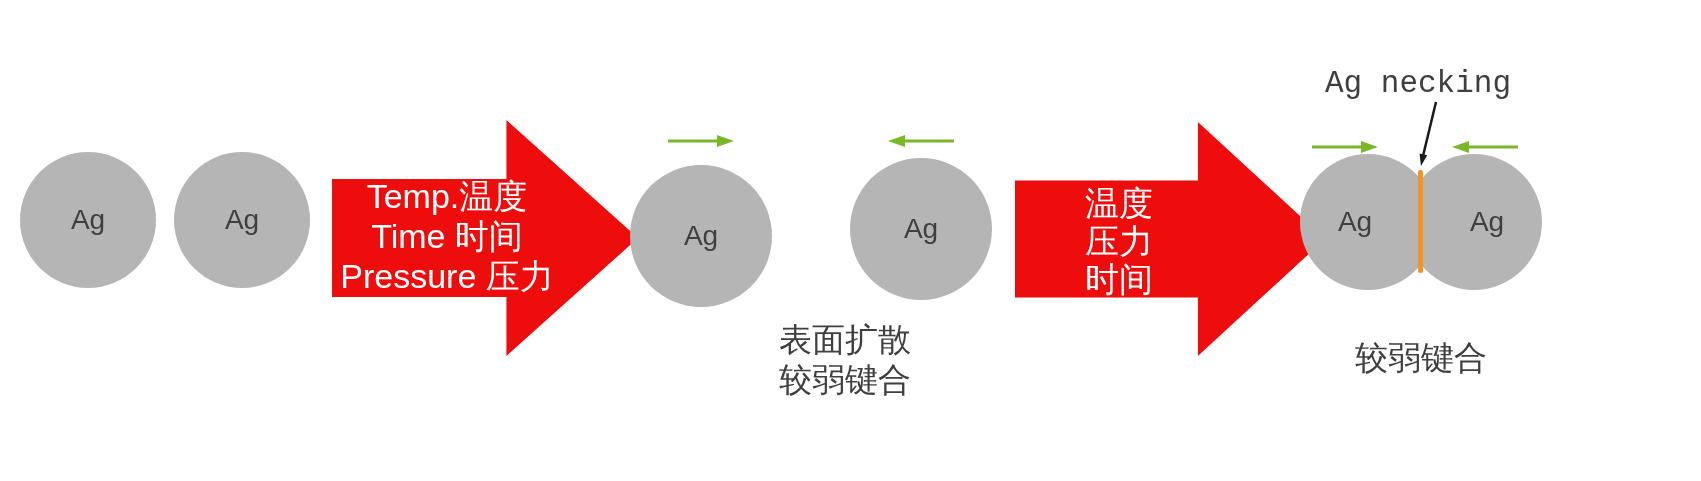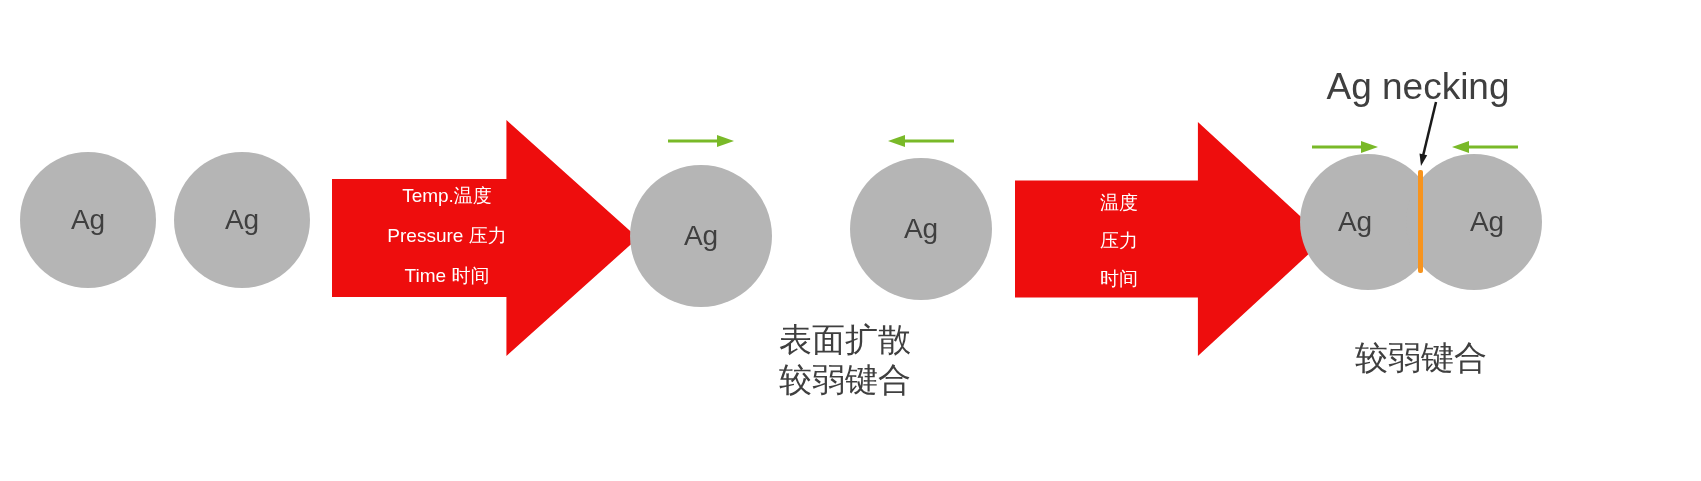--- a/index.html
+++ b/index.html
@@ -17,30 +17,30 @@
   .red-arrow { position:absolute; background:var(--arrow-red,#ee0d0d); }
   .arrow-clip {
     clip-path: polygon(0% 25%, 57% 25%, 57% 0%, 100% 50%, 57% 100%, 57% 75%, 0% 75%);
   }
   .arrow-clip-2 {
     clip-path: polygon(0% 25%, 59% 25%, 59% 0%, 100% 50%, 59% 100%, 59% 75%, 0% 75%);
     padding-left: 32px;
   }
   .arrow-text {
     position:absolute; color:#ffffff; text-align:center;
-    font-size:19px; line-height:40px;
+    font-size:34px; line-height:40px;
   }
   .caption {
     position:absolute; color:var(--text-dark,#3f3f3f);
     font-size:33px; line-height:40px; text-align:center;
   }
   .neck { position:absolute; background:var(--neck-orange,#f7941e); border-radius:2px; }
   .annotation {
     position:absolute; color:var(--text-dark,#3f3f3f);
-    font-size:37px; text-align:center;
+    font-size:31px; text-align:center;font-family:Liberation Mono, monospace;
   }
   svg.arrow-svg { position:absolute; overflow:visible; }
   .g-stroke { stroke:var(--arrow-green,#79b928); }
   .g-fill { fill:var(--arrow-green,#79b928); }
   .k-stroke { stroke:#1a1a1a; }
   .k-fill { fill:#1a1a1a; }
 </style>
 </head>
 <body>
 
@@ -49,22 +49,22 @@
   <div class="particle" style="left:20px; top:152px; width:136px; height:136px;">
     <span class="ag-label">Ag</span>
   </div>
   <div class="particle" style="left:174px; top:152px; width:136px; height:136px;">
     <span class="ag-label">Ag</span>
   </div>
 
   <div class="red-arrow arrow-clip" style="left:332px; top:120px; width:306px; height:236px;">
     <div class="arrow-text" style="left:0; top:56px; width:230px;">
       <div>Temp.温度</div>
+      <div>Time 时间</div>
       <div>Pressure 压力</div>
-      <div>Time 时间</div>
     </div>
   </div>
 
   <svg class="arrow-svg" style="left:668px; top:133px;" width="66" height="16" aria-hidden="true">
     <line class="g-stroke" x1="0" y1="8" x2="52" y2="8" stroke-width="3"></line>
     <polygon class="g-fill" points="66,8 49,2 49,14"></polygon>
   </svg>
   <svg class="arrow-svg" style="left:888px; top:133px;" width="66" height="16" aria-hidden="true">
     <line class="g-stroke" x1="66" y1="8" x2="14" y2="8" stroke-width="3"></line>
     <polygon class="g-fill" points="0,8 17,2 17,14"></polygon>

